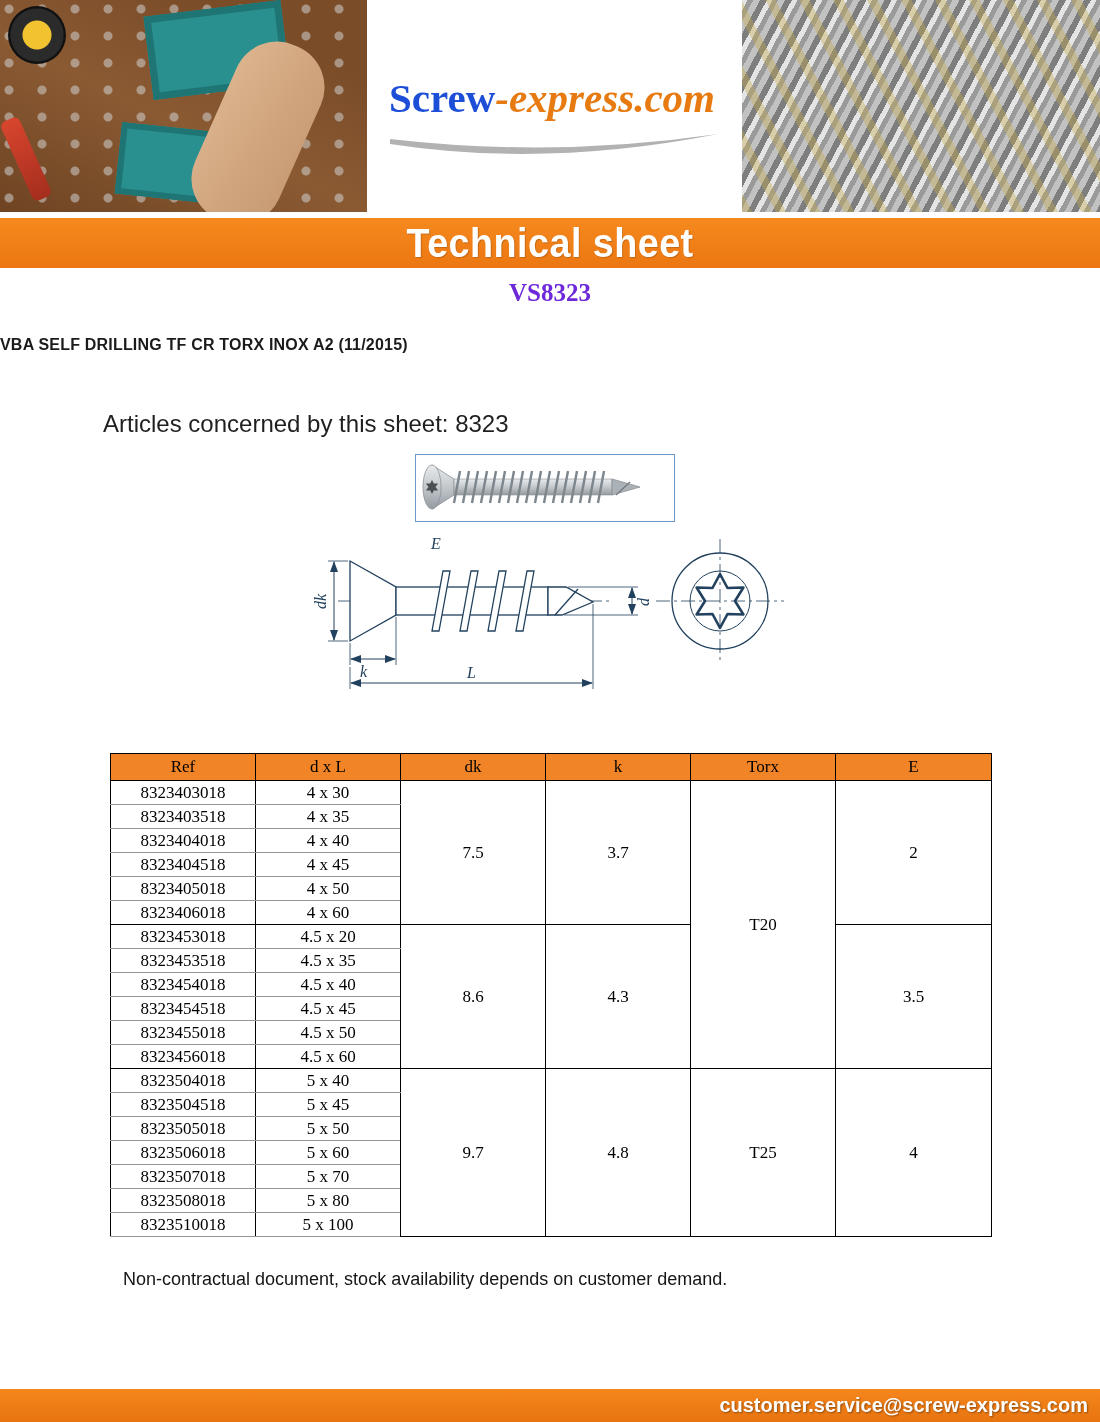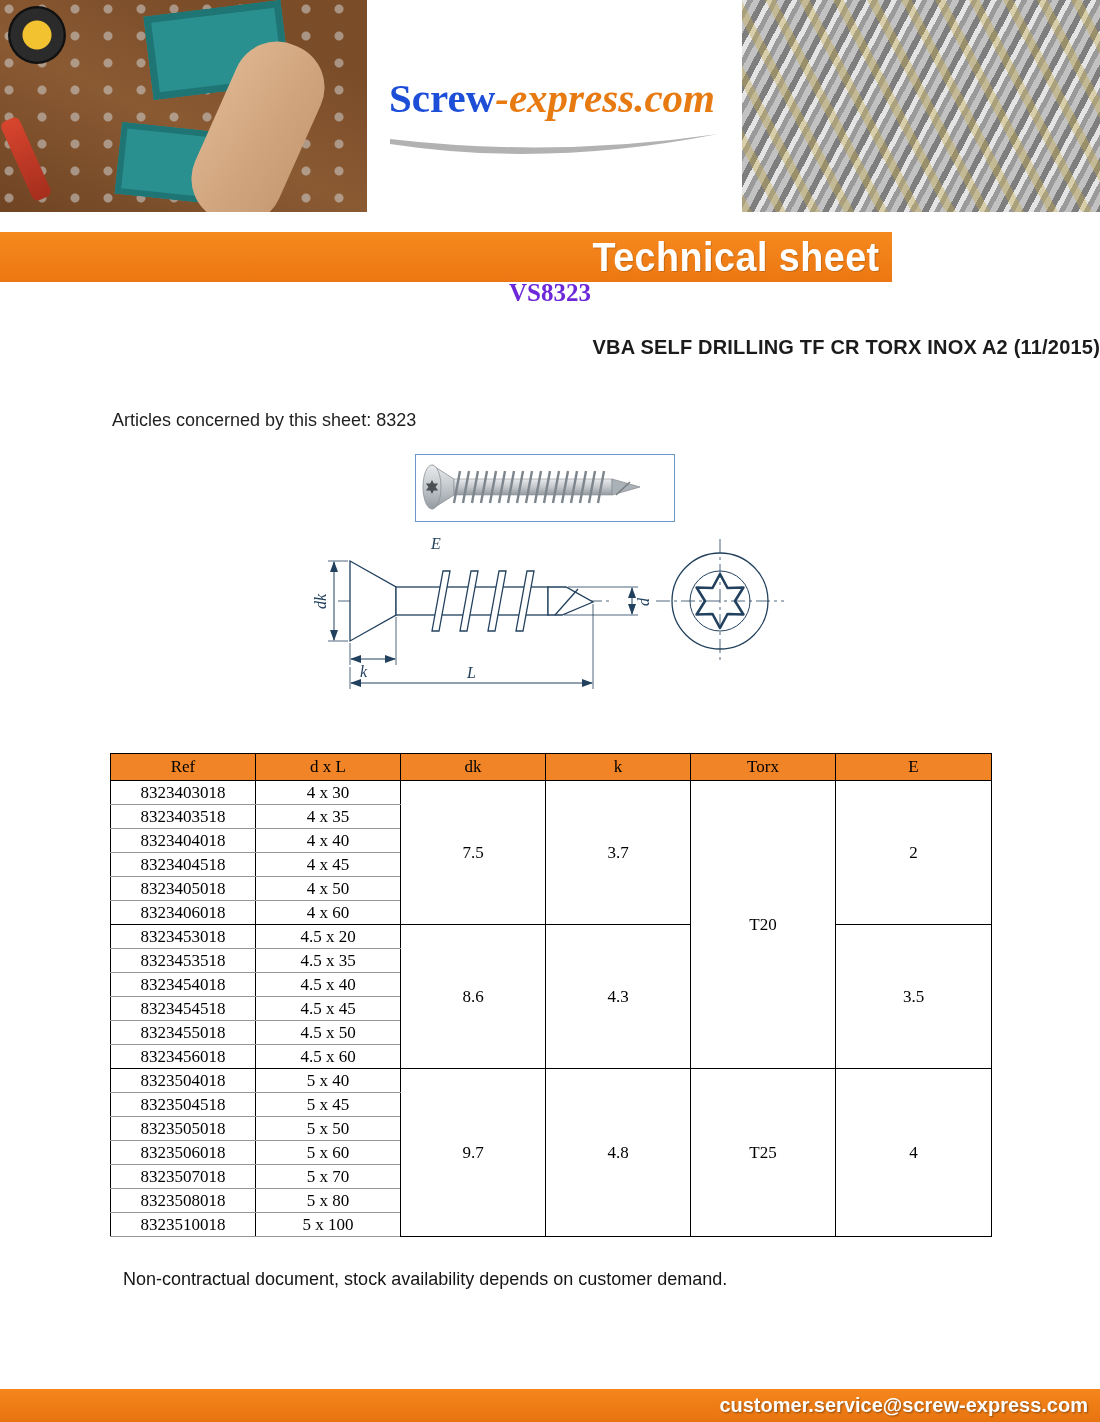--- a/index.html
+++ b/index.html
@@ -22,26 +22,26 @@
       repeating-linear-gradient(62deg, rgba(197,170,75,.38) 0 9px, rgba(0,0,0,0) 9px 30px),
       repeating-linear-gradient(118deg,#e4e4e4 0 5px,#9a9a9a 5px 10px,#c2c2c2 10px 16px,#7e7e7e 16px 22px);}
 
   
   .logo{position:absolute;left:372px;top:74px;width:360px;text-align:center;font-family:"Liberation Serif",serif;font-weight:bold;font-size:41px;white-space:nowrap;}
   .logo .dark{color:#1d4ed8;}
   .logo .orange{color:#e87a12;font-style:italic;}
   .swoosh{position:absolute;left:386px;top:132px;}
 
   
-  .banner{position:absolute;left:0;top:232px;width:892px;height:50px;background:linear-gradient(#f5891e,#ec7712);display:flex;align-items:center;justify-content:flex-end;}
+  .banner{position:absolute;left:0;top:218px;width:1100px;height:50px;background:linear-gradient(#f5891e,#ec7712);display:flex;align-items:center;justify-content:center;}
   .banner span{display:inline-block;color:#fff;font-size:41px;font-weight:bold;letter-spacing:.5px;transform:scaleX(.92);text-shadow:1px 1px 1px rgba(0,0,0,.18);}
 
   .doc-code{position:absolute;top:279px;left:0;width:100%;text-align:center;margin:0;font-family:"Liberation Serif",serif;font-size:25px;font-weight:bold;color:#6d28d9;}
-  .doc-title{position:absolute;top:336px;left:0;width:100%;text-align:right;margin:0;font-size:20px;font-weight:600;color:#1b1b1b;letter-spacing:.2px;}
-  .articles{position:absolute;top:410px;left:112px;margin:0;font-size:18px;color:#1f1f1f;}
+  .doc-title{position:absolute;top:336px;left:0;width:100%;text-align:left;margin:0;font-size:16px;font-weight:600;color:#1b1b1b;letter-spacing:.2px;}
+  .articles{position:absolute;top:410px;left:103px;margin:0;font-size:24px;color:#1f1f1f;}
 
   
   .photo-box{position:absolute;left:415px;top:454px;width:258px;height:66px;border:1px solid #6d97c9;background:#fff;}
 
   
   .diagram{position:absolute;left:300px;top:531px;}
   .dim-label{font-family:"Liberation Serif",serif;font-style:italic;font-size:16px;fill:#22415e;}
 
   
   .spec{position:absolute;left:110px;top:753px;width:881px;border-collapse:collapse;table-layout:fixed;font-family:"Liberation Serif",serif;font-size:17px;color:#000;border:1px solid #000;}

